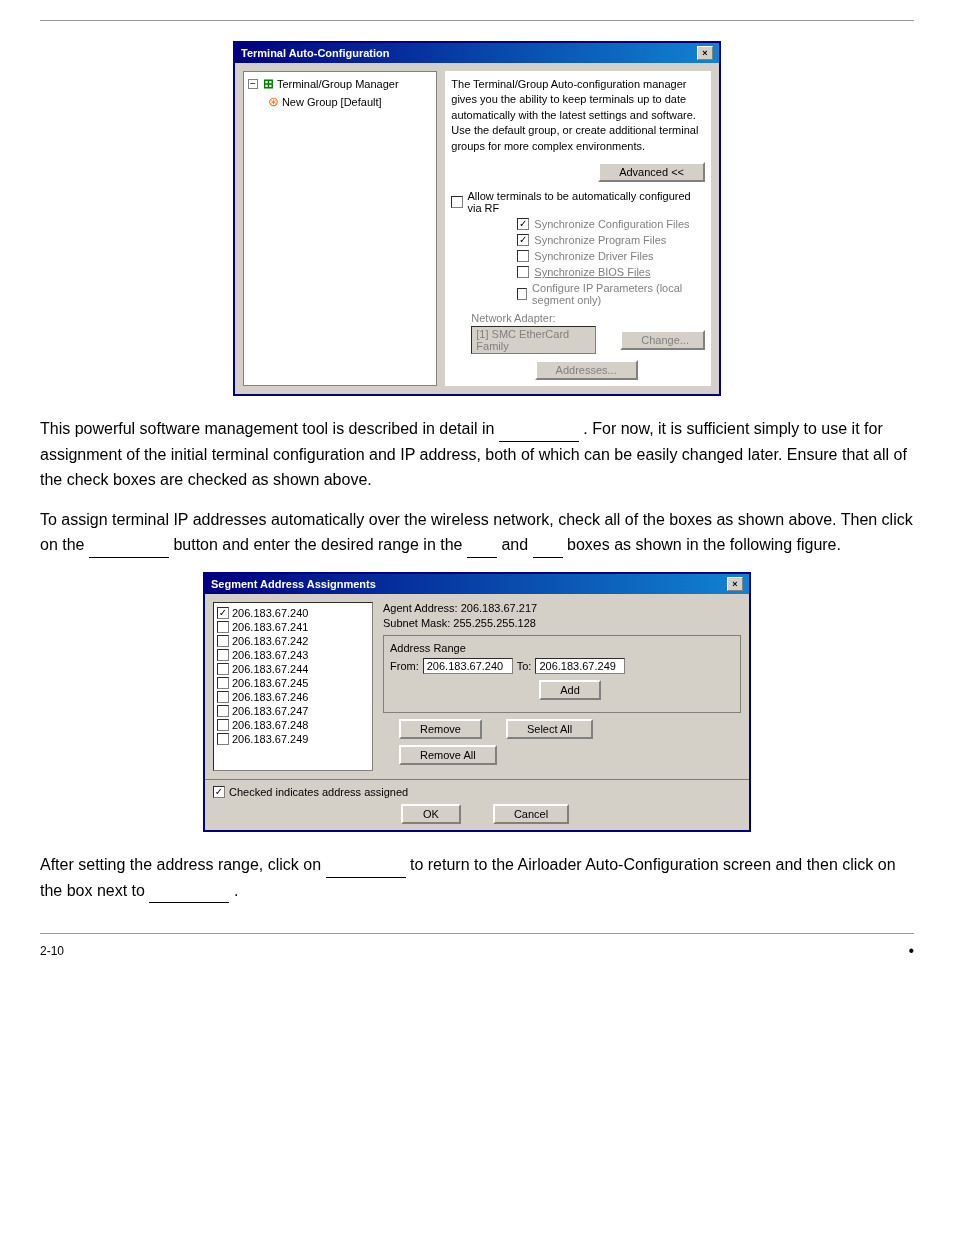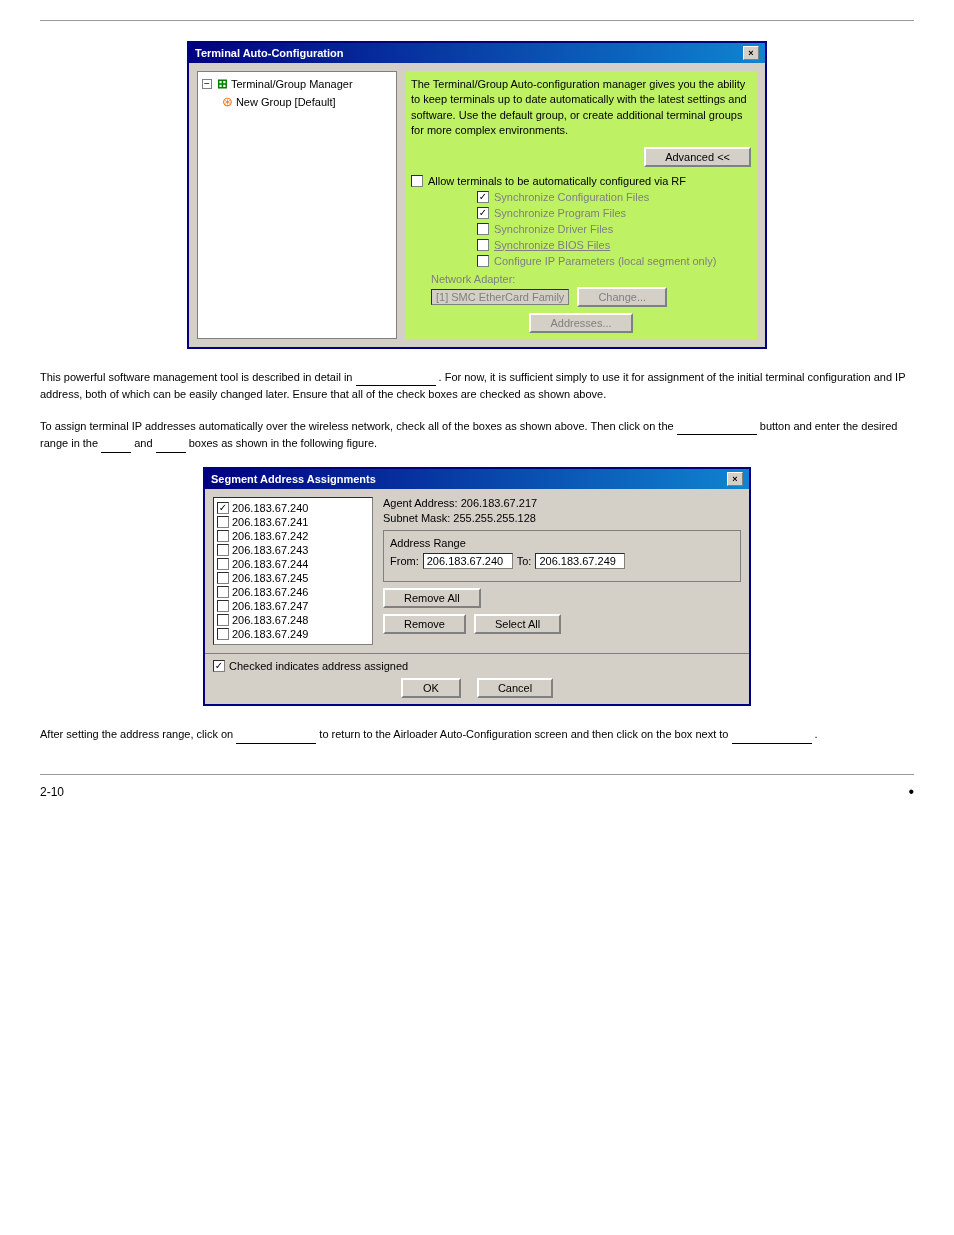--- a/index.html
+++ b/index.html
@@ -95,21 +95,21 @@
       display: inline-flex;
       align-items: center;
       justify-content: center;
       font-size: 10px;
       margin-right: 2px;
     }
 
     
     .right-panel {
       flex: 1;
-      background: #bef264;
+      background: #ffffff;
       padding: 6px;
     }
 
     .description-text {
       font-size: 11px;
       margin-bottom: 8px;
       line-height: 1.4;
     }
 
     .advanced-btn-row {
@@ -120,20 +120,21 @@
 
     .win-button {
       background: #d4d0c8;
       border: 2px solid;
       border-color: #ffffff #808080 #808080 #ffffff;
       padding: 2px 19px;
       font-size: 11px;
       cursor: pointer;
       font-family: 'MS Sans Serif', Arial, sans-serif;
       min-width: 60px;
+      margin-left: 16px;
     }
 
     .win-button:disabled, .win-button.disabled {
       color: #808080;
     }
 
     .checkbox-row {
       display: flex;
       align-items: center;
       gap: 5px;
@@ -185,21 +186,21 @@
       min-width: 120px;
     }
 
     .addresses-btn-row {
       display: flex;
       justify-content: center;
     }
 
     
     .body-text {
-      font-size: 11px;
+      font-size: 16px;
       line-height: 1.6;
       margin-bottom: 14px;
       color: #000;
     }
 
     .inline-blank {
       display: inline-block;
       border-bottom: 1px solid #000;
       min-width: 80px;
       height: 14px;
@@ -324,21 +325,21 @@
 
     .dot-bullet {
       font-size: 16px;
     }
   </style>
 </head>
 <body>
 
 <hr class="page-top-rule">
 
-<div class="dialog-window" style="width: 580px;">
+<div class="dialog-window" style="width: 488px;">
   <div class="dialog-titlebar">
     <span>Terminal Auto-Configuration</span>
     <div class="dialog-titlebar-buttons">
       <div class="title-btn">×</div>
     </div>
   </div>
   <div class="dialog-body">
 
     <div class="tree-panel">
       <div class="tree-item">
@@ -475,27 +476,30 @@
         <span>255.255.255.128</span>
       </div>
       <div class="address-range-box">
         <div class="address-range-title">Address Range</div>
         <div class="range-inputs-row">
           <span>From:</span>
           <input class="range-input" type="text" value="206.183.67.240" style="">
           <span>To:</span>
           <input class="range-input" type="text" value="206.183.67.249" style="">
         </div>
-      </div>
-      <div class="button-row">
-        <button class="win-button">Remove All</button>
+        <div class="button-row button-row-center">
+          <button class="win-button">Add</button>
+        </div>
       </div>
       <div class="button-row">
         <button class="win-button">Remove</button>
         <button class="win-button">Select All</button>
+      </div>
+      <div class="button-row">
+        <button class="win-button">Remove All</button>
       </div>
     </div>
   </div>
   <div class="dialog-footer">
     <div class="checked-note">
       <div class="win-checkbox checked"></div>
       <span>Checked indicates address assigned</span>
     </div>
     <div class="ok-cancel-row">
       <button class="win-button">OK</button>

